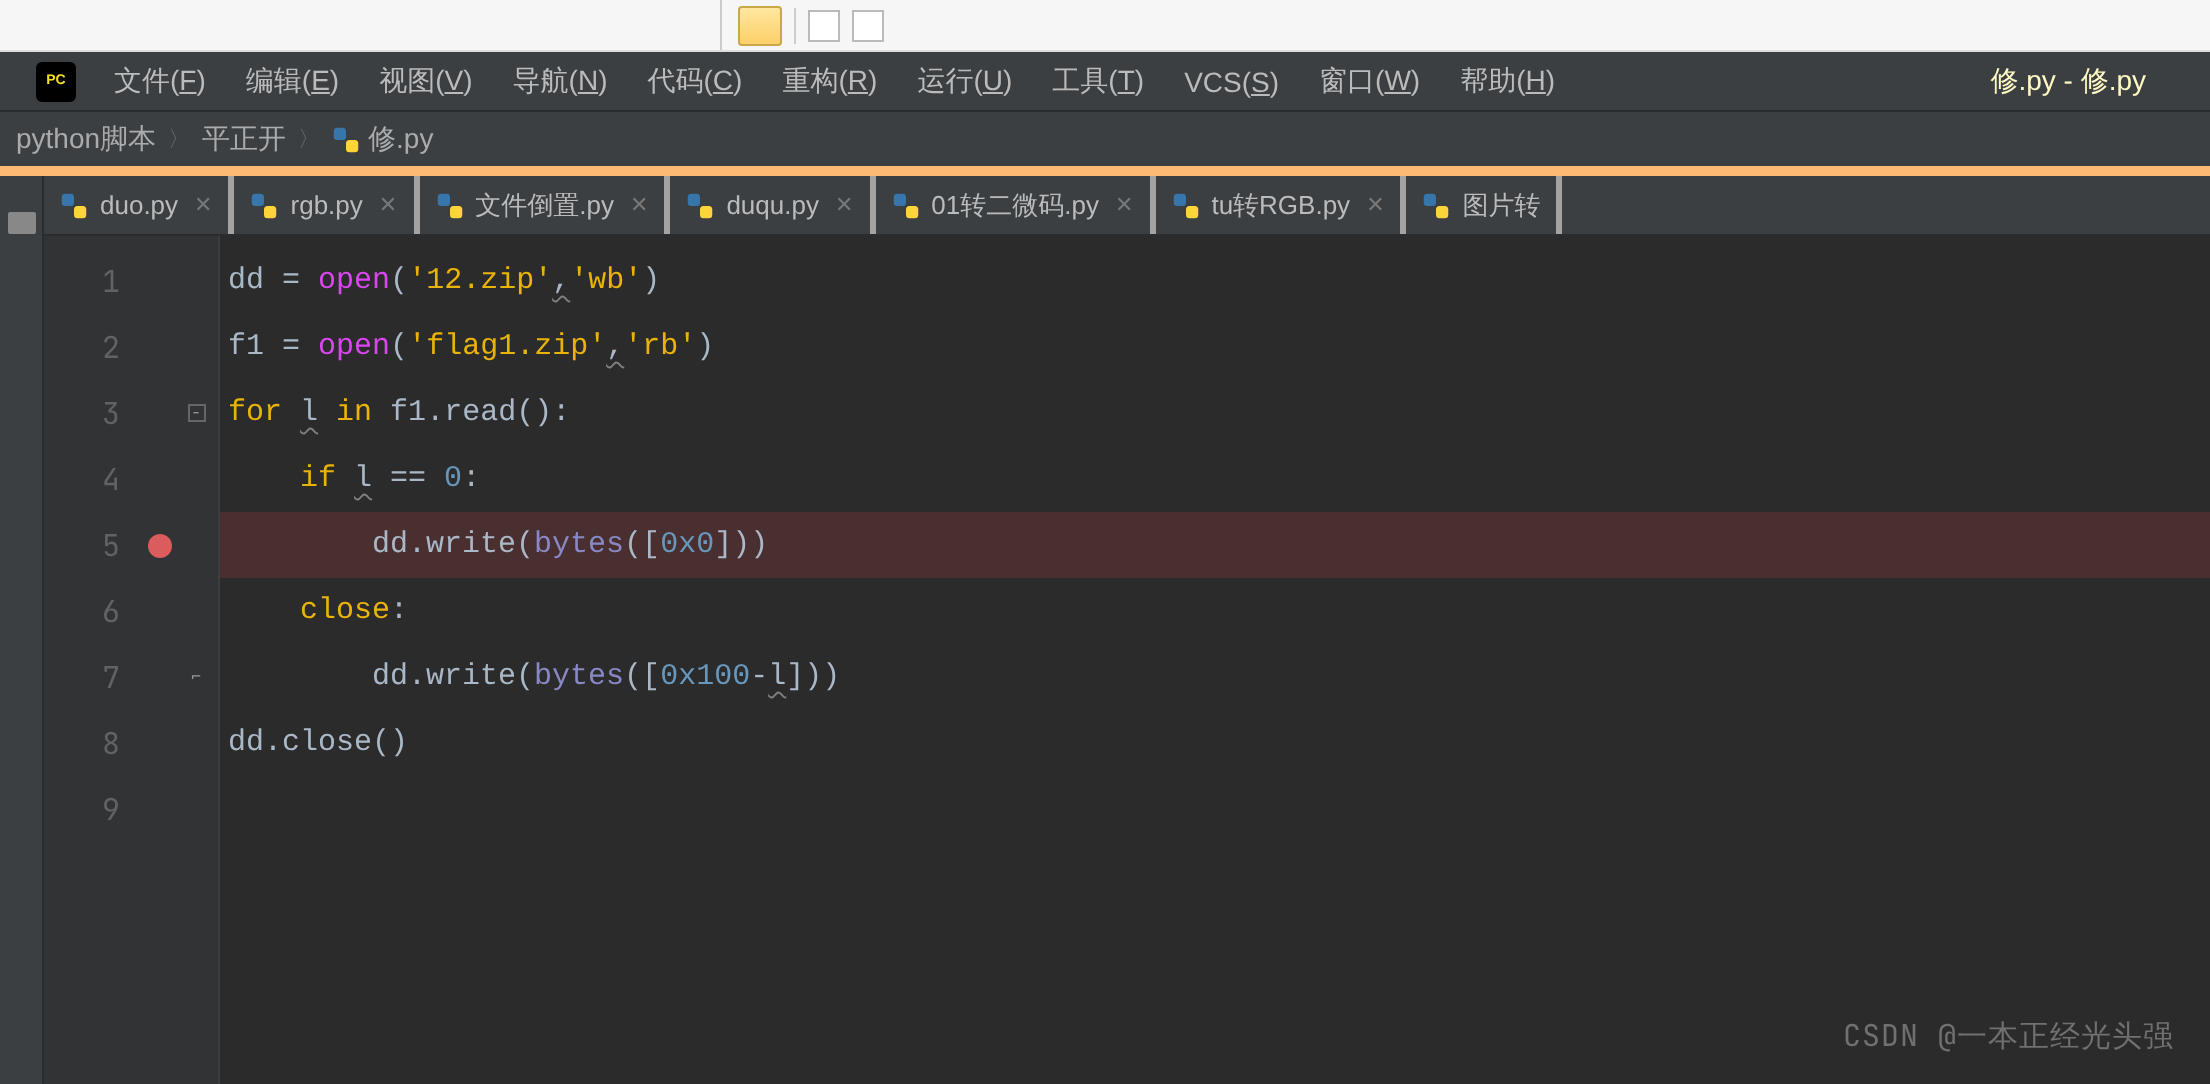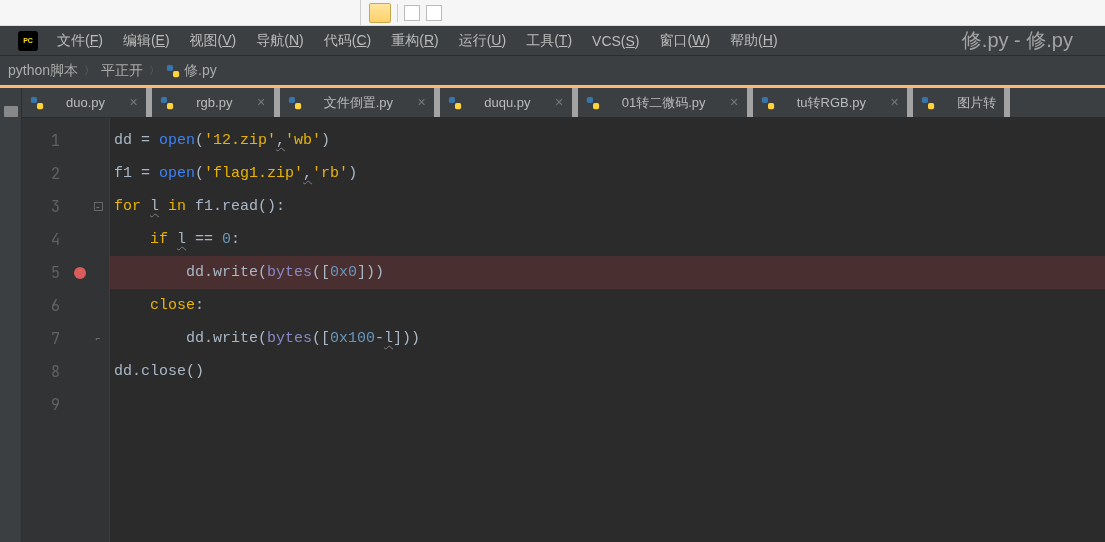--- a/index.html
+++ b/index.html
@@ -51,29 +51,29 @@
   .logo span { color:#f6e01b; font-size:7px; font-weight:bold; line-height:7px;}
   .menu-item {
     color: #bbbbbb;
     padding: 4px 9px;
     cursor: default;
     font-size: 14px;
   }
   .menu-item u { text-decoration: underline; }
   .title-right {
     margin-left: auto;
-    color: #a3a3a3;
+    color: #fef9c3;
     padding-right: 14px;
-    font-size: 20px;
+    font-size: 14px;
   }
 
   .navbar {
     height: 32px;
     background: #3c3f41;
-    border-bottom: 3px solid #fdba74;
+    border-bottom: 5px solid #fdba74;
     display: flex;
     align-items: center;
     padding-left: 8px;
     gap: 6px;
     font-size: 14px;
     color: #ababab;
   }
   .chev { color:#6b6b6b; font-size:11px; }
   .crumb { display:flex; align-items:center; gap:4px; }
   .pyicon {
@@ -99,24 +99,24 @@
 
   .editor { flex:1; display:flex; flex-direction:column; background:#2b2b2b; }
   .tabrow {
     height: 30px;
     background: #3c3f41;
     display:flex;
     align-items:stretch;
     border-bottom:1px solid #2a2c2d;
   }
   .tab {
-    display:flex; align-items:center; gap:22px;
+    display:flex; align-items:center; gap:6px;
     padding: 0 8px;
     color:#bbbbbb;
-    border-right:6px solid #a3a3a3;
+    border-right:3px solid #a3a3a3;
     font-size:13px;
     cursor:default;
   }
   .tab .close { color:#777; font-size:11px; margin-left:2px; }
 
   .codearea { flex:1; display:flex; position:relative; font-family: "JetBrains Mono","Consolas","DejaVu Sans Mono",monospace; font-size:15px; }
   .gutter {
     width: 88px;
     background:#313335;
     border-right:1px solid #3b3d3f;
@@ -126,21 +126,21 @@
   .lineno { color:#606366; width:48px; text-align:right; padding-right:10px;}
   .bpcol { width:20px; display:flex; align-items:center; justify-content:center;}
   .bp { width:12px; height:12px; background:#db5c5c; border-radius:50%; }
   .foldcol { width:16px; display:flex; align-items:center; justify-content:center; color:#666; font-size:10px;}
   .foldmark { width:9px; height:9px; border:1px solid #666; display:flex; align-items:center; justify-content:center; font-size:8px; line-height:8px; color:#999;}
 
   .codelines { flex:1; padding-top:6px; }
   .cline { height:33px; display:flex; align-items:center; white-space:pre; color:#a9b7c6; padding-left:4px;font-family:Liberation Mono, monospace;}
   .cline.hl { background:#4a2f30; }
   .kw { color:#eab308; }
-  .fn { color:#3b82f6; }
+  .fn { color:#d946ef; }
   .str { color:#eab308; }
   .num { color:#6897bb; }
   .ty { color:#8888c6; }
   .warn { text-decoration: underline wavy #808080 1px; text-underline-offset: 3px;}
   .indent4 { display:inline-block; width: 4ch; }
   .indent8 { display:inline-block; width: 8ch; }
 
   .watermark {
     position:absolute; right:18px; bottom:14px;
     color:#707070; font-size:15px; letter-spacing:0.5px;
@@ -332,15 +332,16 @@
         <div class="cline"><span>f1</span><span> = </span><span class="fn">open</span><span>(</span><span class="str">'flag1.zip'</span><span class="warn">,</span><span class="str">'rb'</span><span>)</span></div>
         <div class="cline"><span class="kw">for </span><span class="warn">l</span><span class="kw"> in </span><span>f1</span><span>.read():</span></div>
         <div class="cline"><span class="indent4"></span><span class="kw">if </span><span class="warn">l</span><span> == </span><span class="num">0</span><span>:</span></div>
         <div class="cline hl"><span class="indent8"></span><span>dd</span><span>.write(</span><span class="ty">bytes</span><span>([</span><span class="num">0x0</span><span>]))</span></div>
         <div class="cline"><span class="indent4"></span><span class="kw">close</span><span>:</span></div>
         <div class="cline"><span class="indent8"></span><span>dd</span><span>.write(</span><span class="ty">bytes</span><span>([</span><span class="num">0x100</span><span>-</span><span class="warn">l</span><span>]))</span></div>
         <div class="cline"><span>dd</span><span>.close()</span></div>
         <div class="cline"></div>
       </div>
 
+      <div class="watermark">CSDN @一本正经光头强</div>
     </div>
   </div>
 </div>
 
 </body></html>

